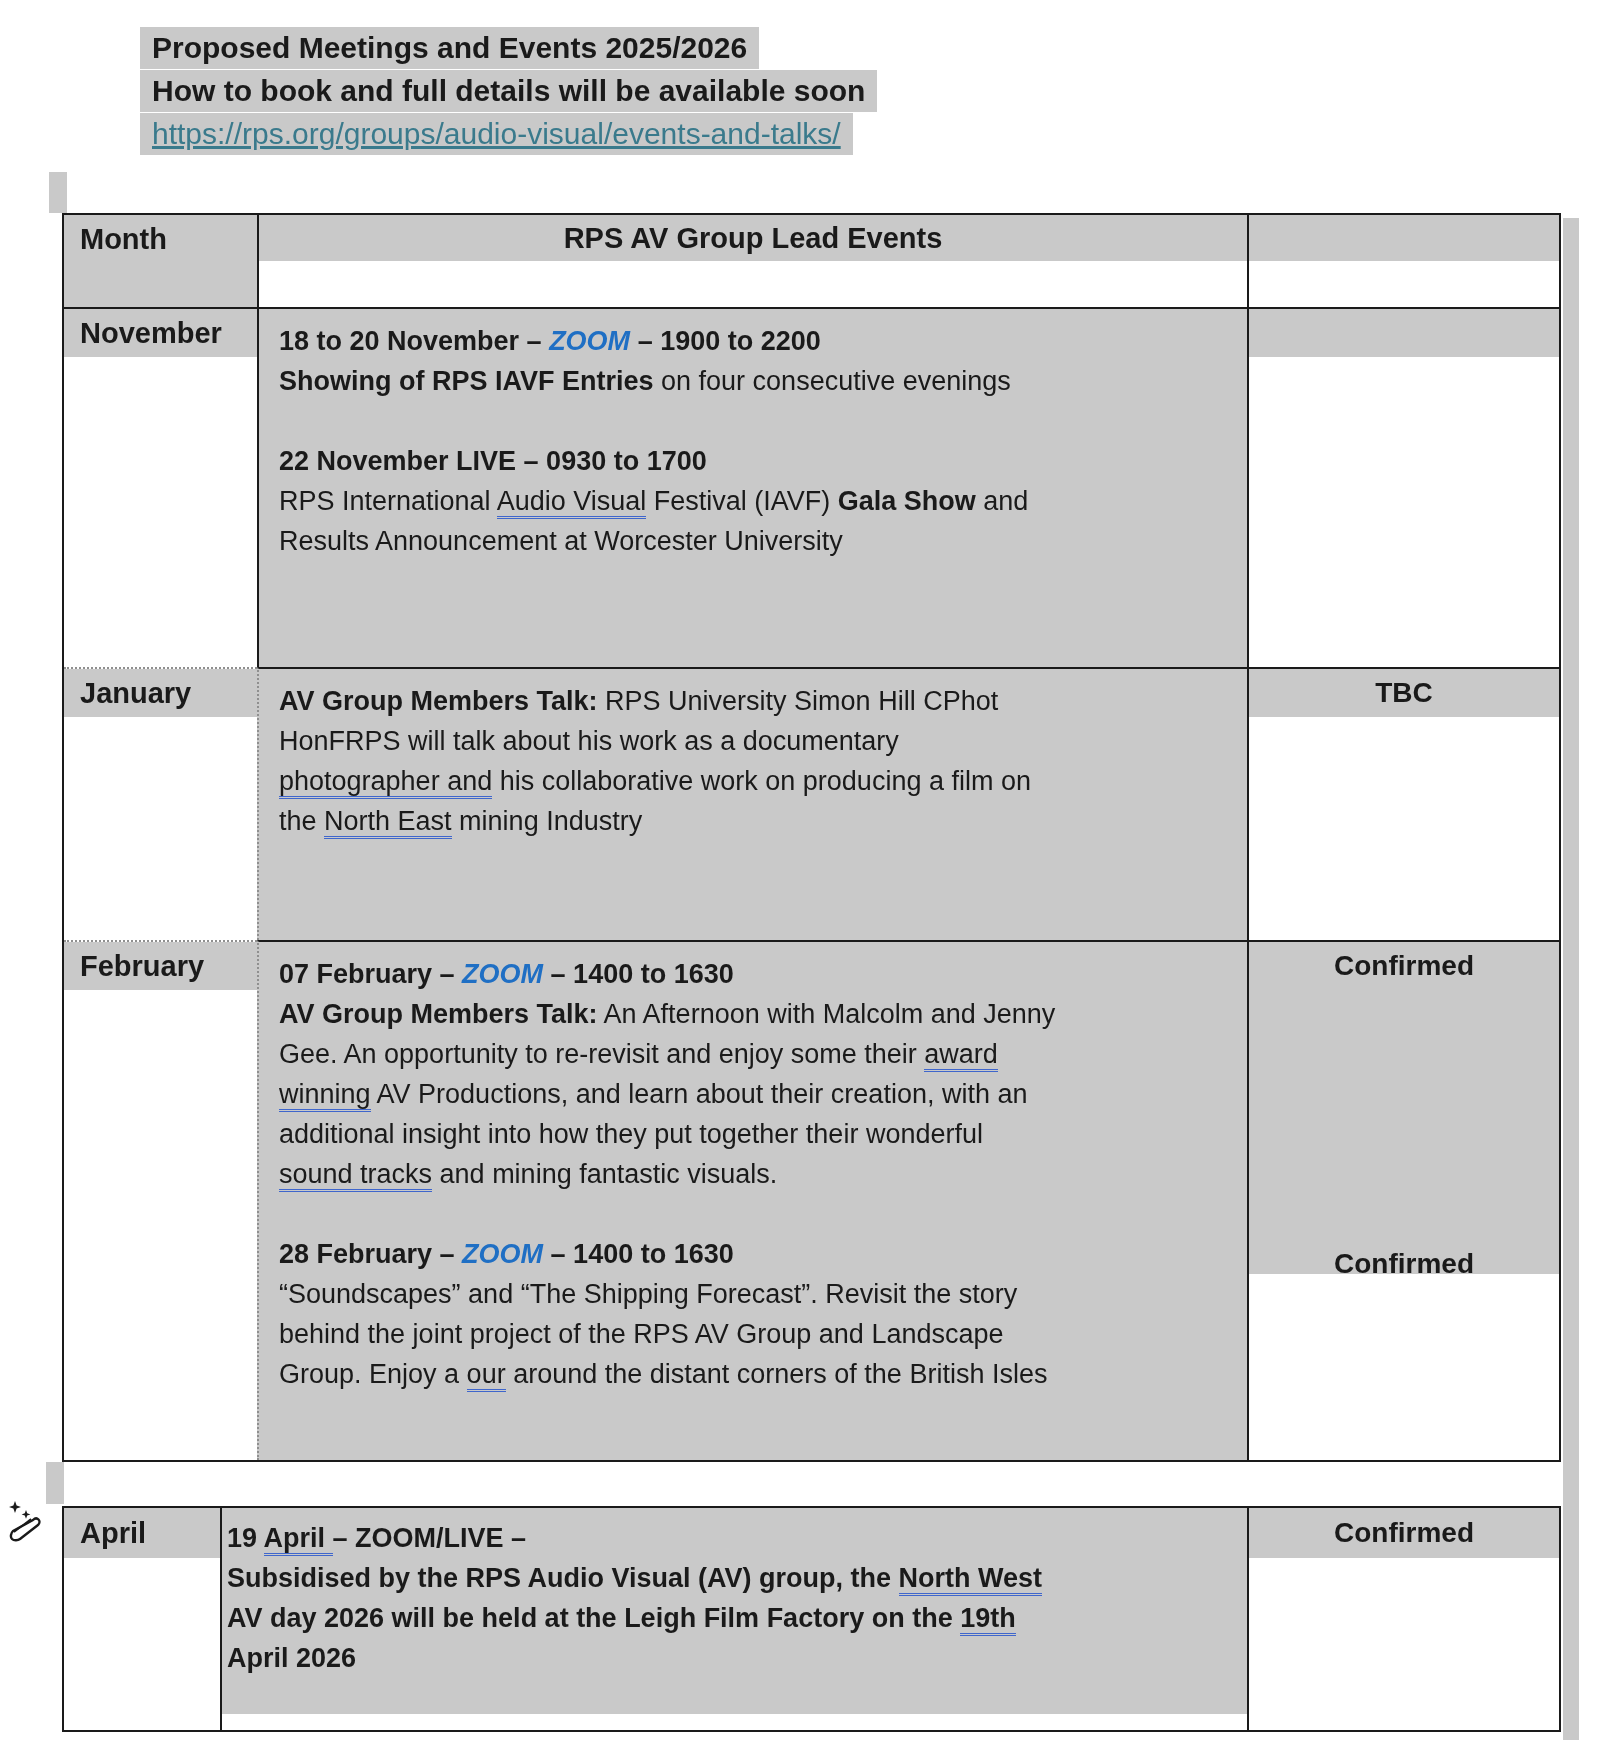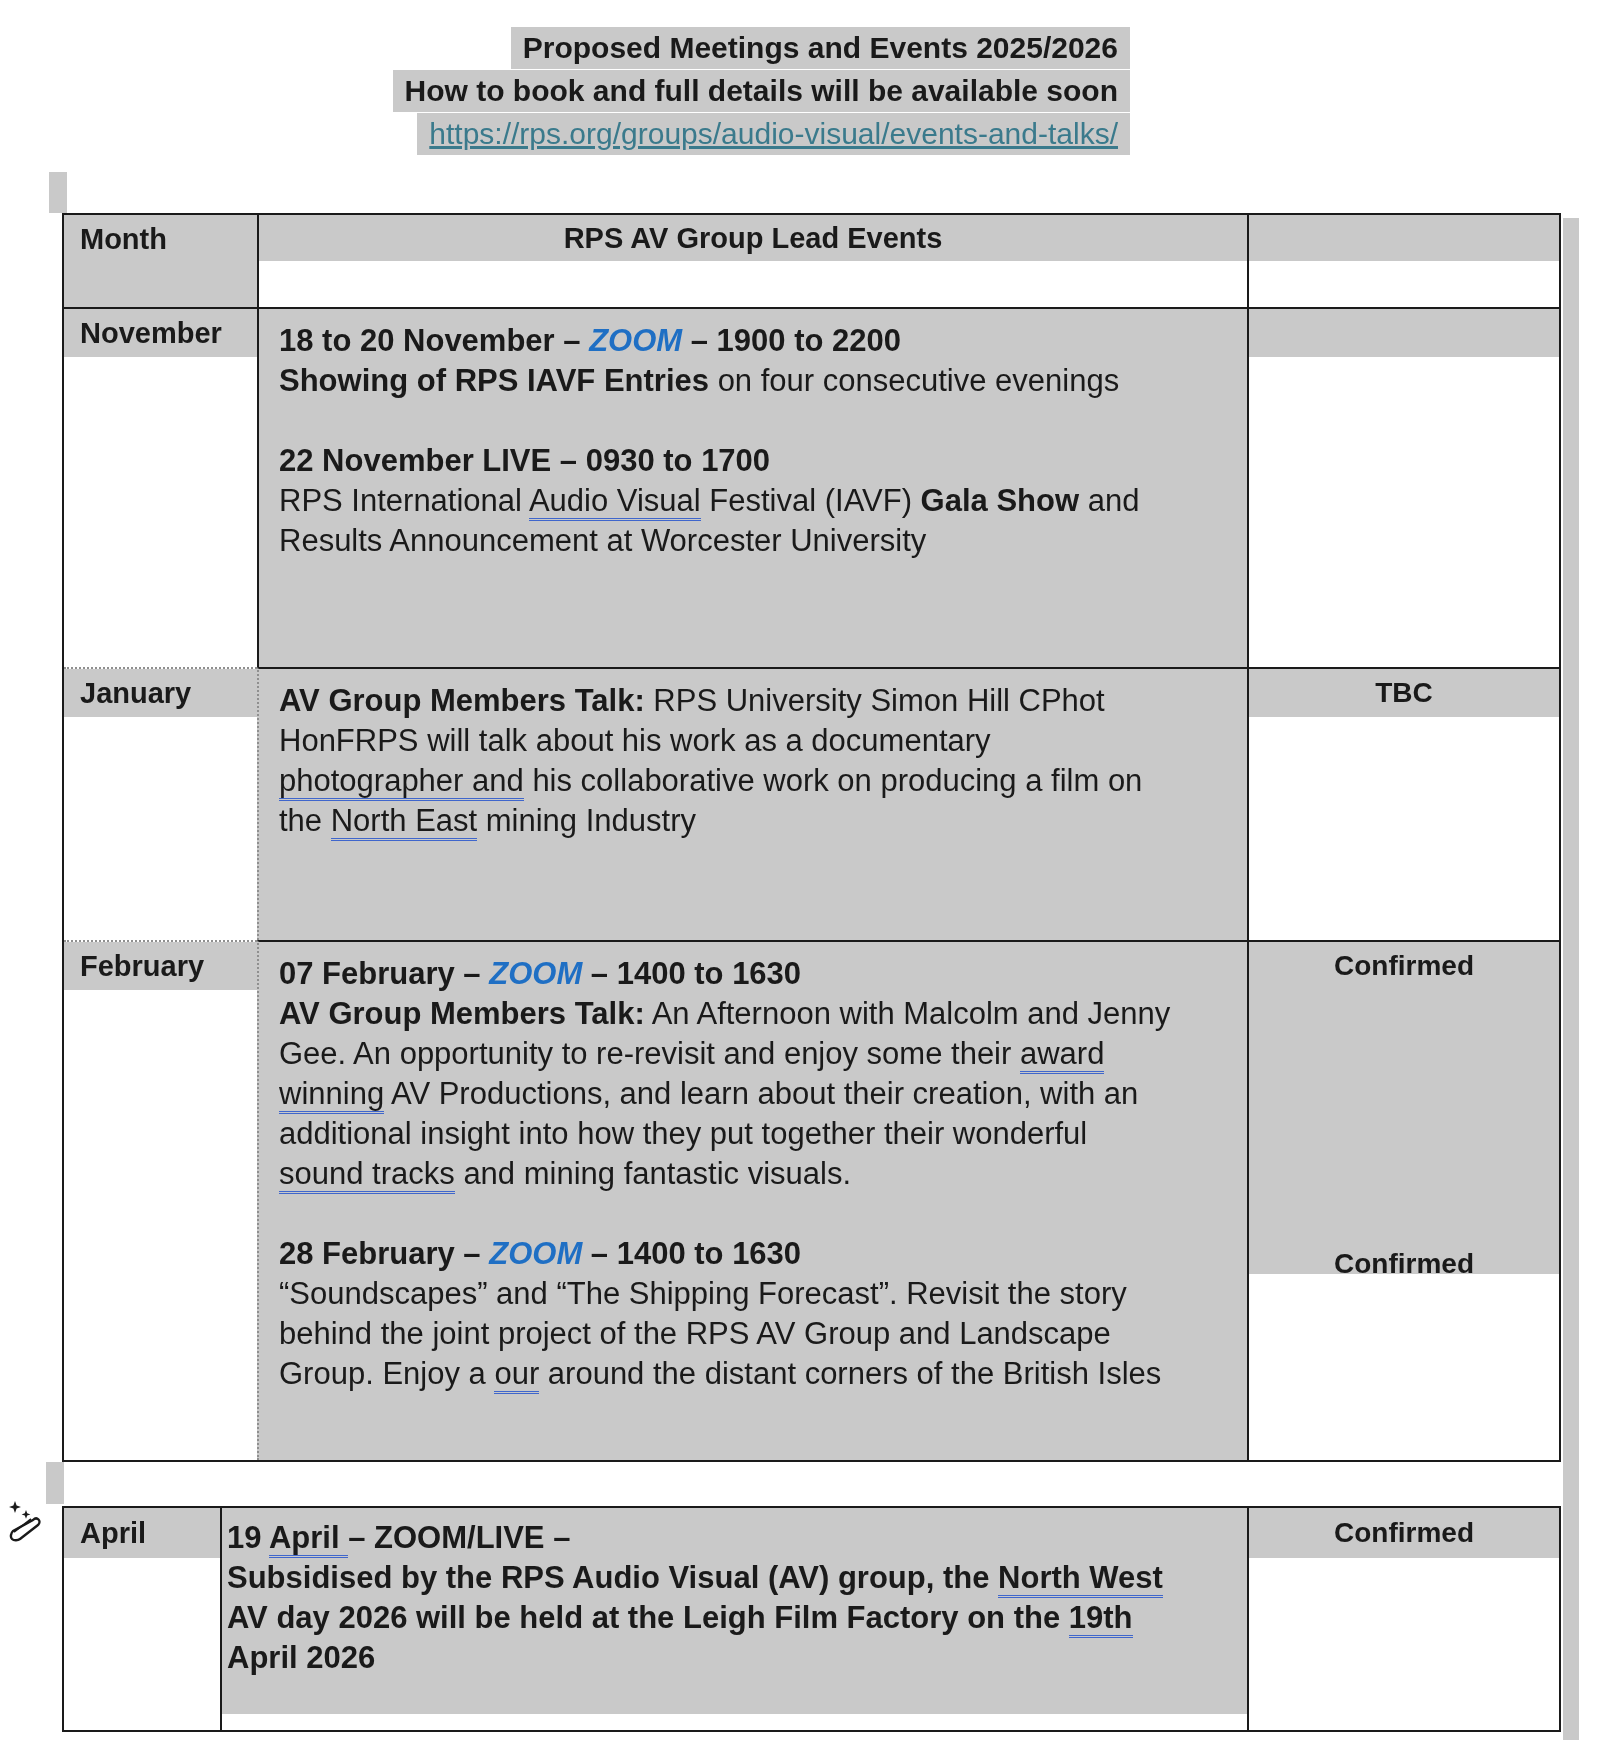--- a/index.html
+++ b/index.html
@@ -2,21 +2,21 @@
 <html style="--hl: #c9c9c9; --bd: #1a1a1a; --zoom: #1F6FC4; --teal: #3A7A8C; --gu: #3F66CC;"><head>
 <meta charset="utf-8">
 <style>
   :root{
     --hl:#c9c9c9; --bd:#1a1a1a; --zoom:#1F6FC4; --teal:#3A7A8C; --gu:#3F66CC;
   }
   html,body{margin:0;padding:0;background:#ffffff;}
   .page{position:relative;width:1600px;height:1753px;background:#fff;overflow:hidden;
         font-family:"Liberation Sans",sans-serif;color:#1a1a1a;}
   
-  .title-block{position:absolute;left:140px;top:26px;width:990px;text-align:right;}
+  .title-block{position:absolute;left:140px;top:26px;width:990px;text-align:left;}
   .t-line{height:43px;line-height:43px;font-size:30px;}
   .hl{background:var(--hl);padding:4px 12px 5px 12px;}
   .b{font-weight:bold;}
   .z{color:var(--zoom);font-style:italic;font-weight:bold;}
   .u{border-bottom:3px double var(--gu);padding-bottom:0px;}
   .link{color:var(--teal);text-decoration:underline;cursor:pointer;}
   
   .strip{position:absolute;background:var(--hl);}
   .strip-topleft{left:49px;top:172px;width:18px;height:41px;}
   .strip-mid{left:46px;top:1462px;width:18px;height:42px;}
@@ -38,21 +38,21 @@
          padding-left:16px;}
   .hdr-band{height:46px;line-height:46px;background:var(--hl);font-weight:bold;font-size:29px;
             text-align:center;}
   .sband{height:48px;line-height:48px;background:var(--hl);font-weight:bold;font-size:28px;
          text-align:center;}
   .sblock{height:332px;background:var(--hl);position:relative;}
   .sblock .slab{position:absolute;left:0;width:100%;height:48px;line-height:48px;
                 text-align:center;font-weight:bold;font-size:28px;}
   .slab.s1{top:0;} .slab.s2{top:298px;}
   .ev{padding:12px 0 0 20px;}
-  .tl{height:40px;line-height:40px;font-size:31px;white-space:nowrap;}
+  .tl{height:40px;line-height:40px;font-size:27px;white-space:nowrap;}
   .ev2-fill{position:absolute;left:0;top:0;right:0;height:206px;background:var(--hl);
             padding:10px 0 0 5px;box-sizing:border-box;}
 </style>
 </head>
 <body>
 
 <div class="page">
 
   <div class="title-block">
     <div class="t-line"><span class="hl b">Proposed Meetings and Events 2025/2026</span></div>

